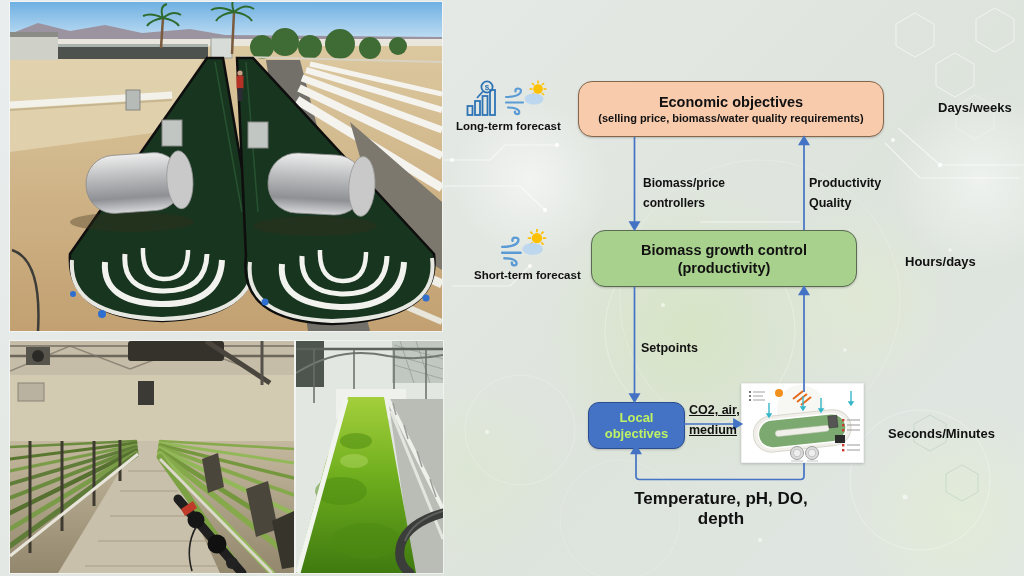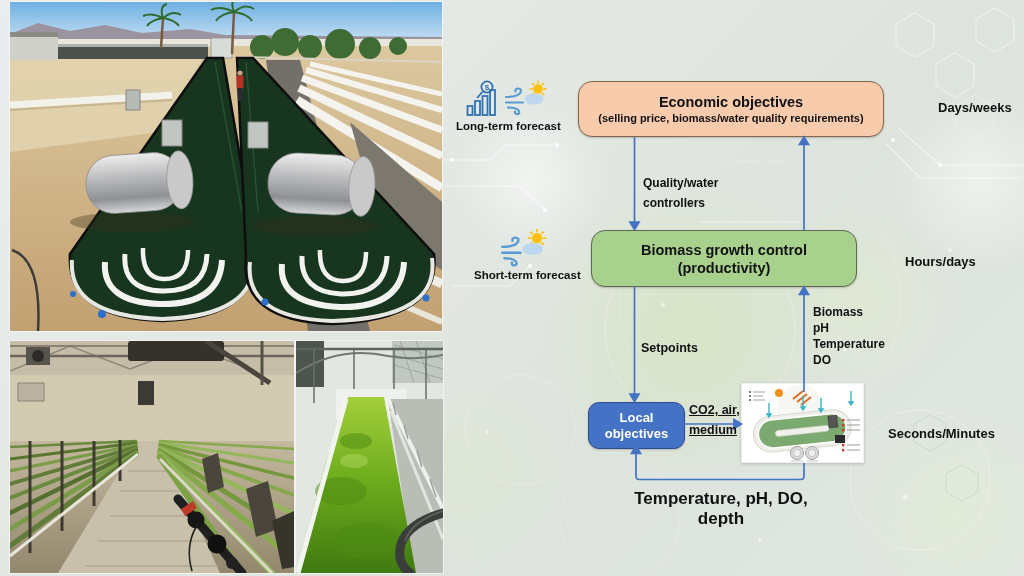--- a/index.html
+++ b/index.html
@@ -19,21 +19,21 @@
   .photo svg{display:block;}
   .node{
     position:absolute;display:flex;flex-direction:column;justify-content:center;align-items:center;
     text-align:center;z-index:5;box-shadow:0 1px 2px rgba(60,60,60,.25);
   }
   .node .t1{font-weight:bold;font-size:14.5px;line-height:18px;}
   .node .t2{font-weight:bold;font-size:11px;line-height:14px;}
   #box-economic{left:578px;top:81px;width:304px;height:54px;background:#F8CBAD;border:1.6px solid #85664a;border-radius:14px;}
   #box-growth{left:591px;top:230px;width:264px;height:55px;background:#A9D18E;border:1.6px solid #5a6b52;border-radius:14px;}
   #box-growth .t1{font-size:14.5px;}
-  #box-local{left:588px;top:402px;width:95px;height:45px;background:#4472C4;border:1.6px solid #2b4d8f;border-radius:11px;color:#ffffff;}
+  #box-local{left:588px;top:402px;width:95px;height:45px;background:#4472C4;border:1.6px solid #2b4d8f;border-radius:11px;color:#bef264;}
   #box-local .t1{font-size:13px;line-height:16px;}
   .lbl{position:absolute;font-weight:bold;color:#111;z-index:7;}
   .flow{font-size:12px;line-height:20px;}
   .meas{font-size:12px;line-height:16px;}
   .timescale{font-size:13px;}
   .forecast-label{font-size:11.5px;}
   #arrows{position:absolute;left:0;top:0;z-index:6;pointer-events:none;}
   #bg-deco{position:absolute;left:0;top:0;z-index:1;pointer-events:none;}
   #reactor-card{position:absolute;left:741px;top:383px;width:123px;height:80px;background:#fff;z-index:5;box-shadow:0 1px 3px rgba(0,0,0,.2);}
   .iconrow{position:absolute;display:flex;align-items:flex-end;gap:6px;z-index:7;}
@@ -398,30 +398,28 @@
   <div class="node" id="box-local">
     <div class="t1">Local</div>
     <div class="t1">objectives</div>
   </div>
 
   <div class="lbl timescale" style="left:890px;top:100px;margin-left:48px;">Days/weeks</div>
   <div class="lbl timescale" style="left:905px;top:254px;">Hours/days</div>
   <div class="lbl timescale" style="left:888px;top:426px;">Seconds/Minutes</div>
 
   <div class="lbl flow" style="left:643px;top:173px;">
-    <div>Quality/water</div>
+    <div>Biomass/price</div>
     <div>controllers</div>
   </div>
+  <div class="lbl flow" style="left:809px;top:173px;font-size:12.5px;">
+    <div>Productivity</div>
+    <div>Quality</div>
+  </div>
   <div class="lbl flow" style="left:641px;top:338px;font-size:12.5px;">Setpoints</div>
-  <div class="lbl meas" style="left:813px;top:304px;">
-    <div>Biomass</div>
-    <div>pH</div>
-    <div>Temperature</div>
-    <div>DO</div>
-  </div>
   <div class="lbl flow" style="left:689px;top:400px;font-size:12.5px;text-decoration:underline;">
     <div>CO2, air,</div>
     <div>medium</div>
   </div>
   <div class="lbl" style="left:630px;top:489px;width:182px;text-align:center;font-size:17px;">Temperature, pH, DO, depth</div>
 
   <div id="reactor-card">
     <svg width="123" height="80" viewBox="0 0 123 80">
       <rect width="123" height="80" fill="#ffffff" stroke="#e3e3e3" stroke-width="1"></rect>
       <circle cx="60" cy="26" r="24" fill="#f7f7f4"></circle>

